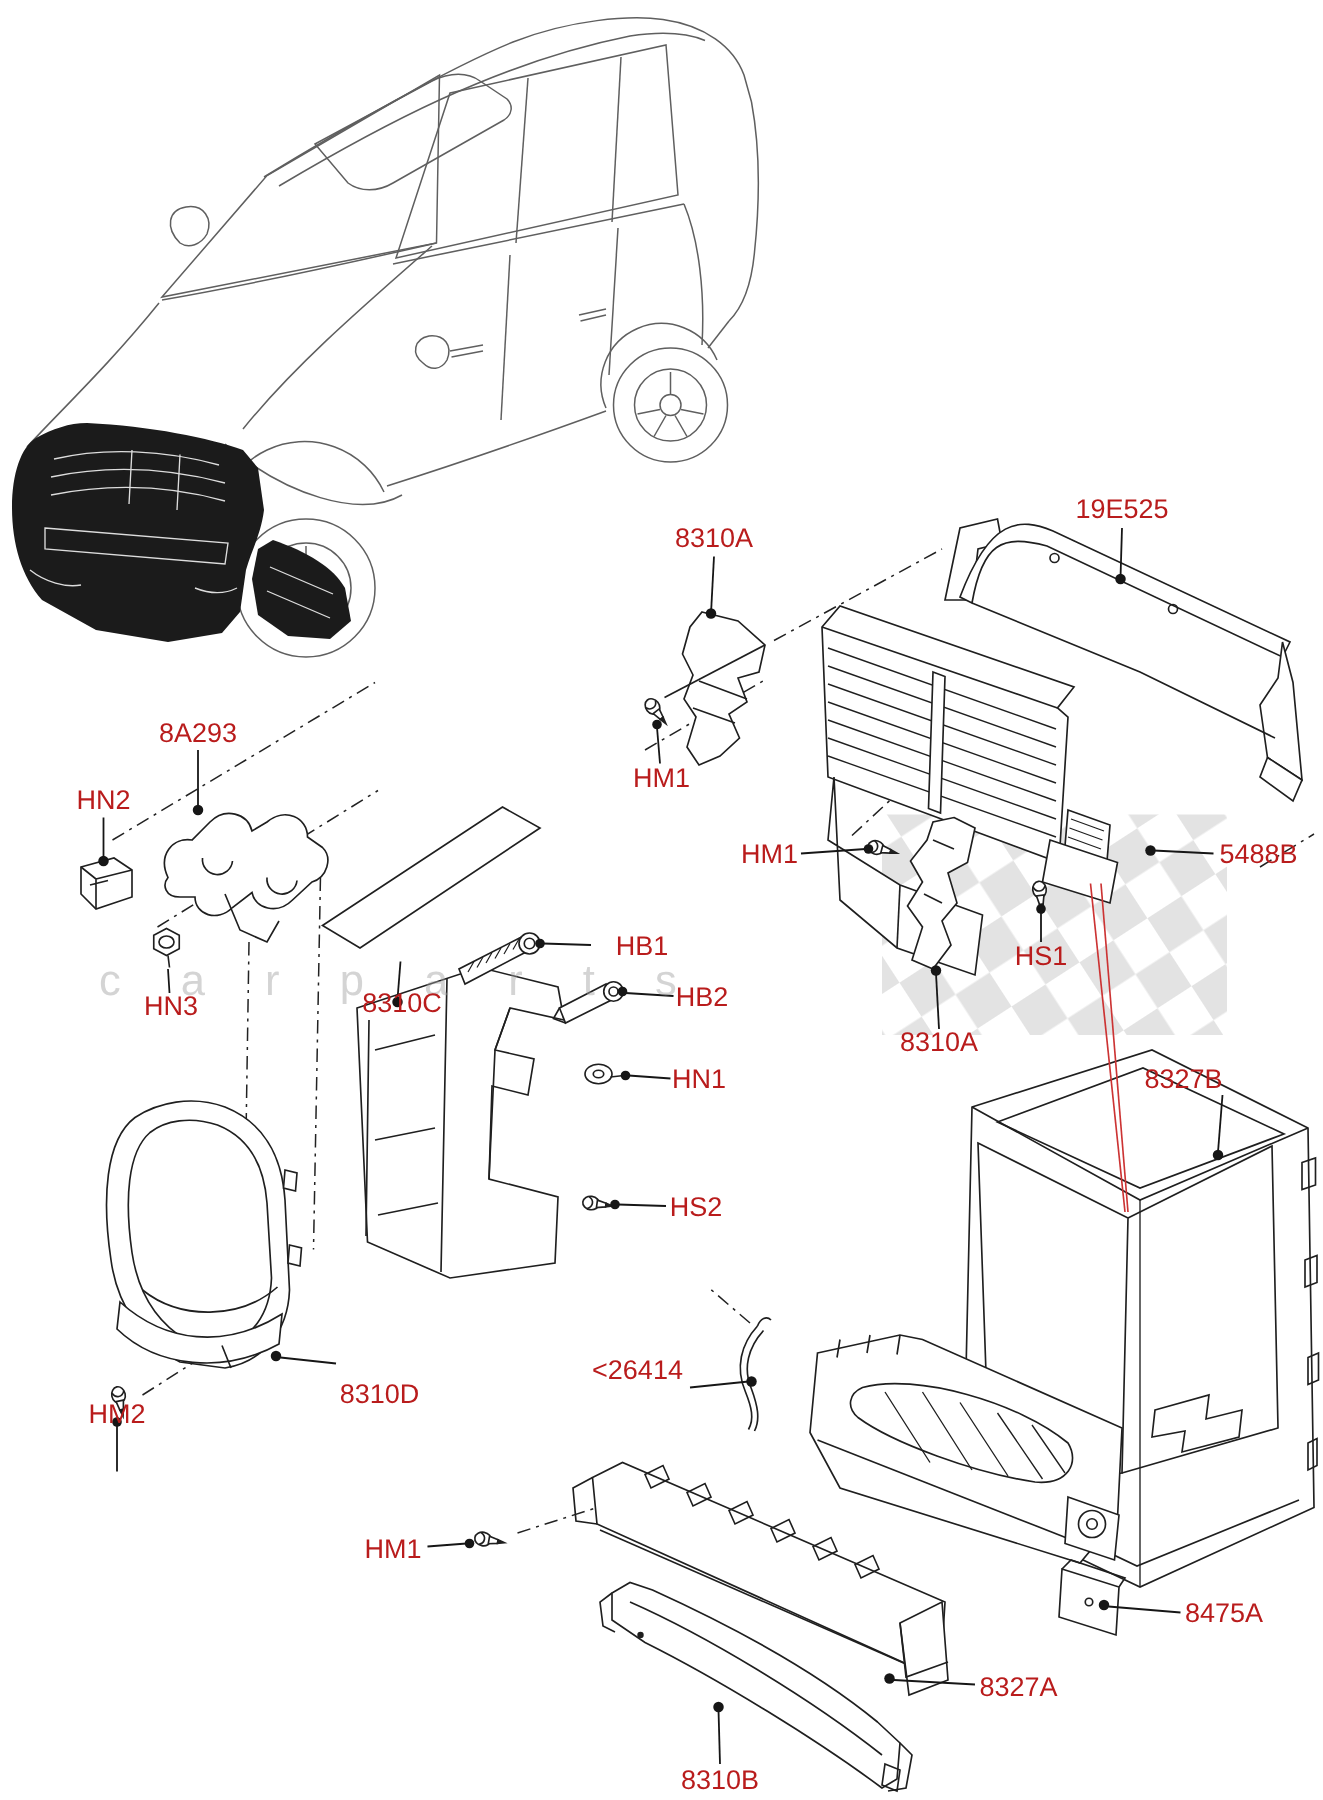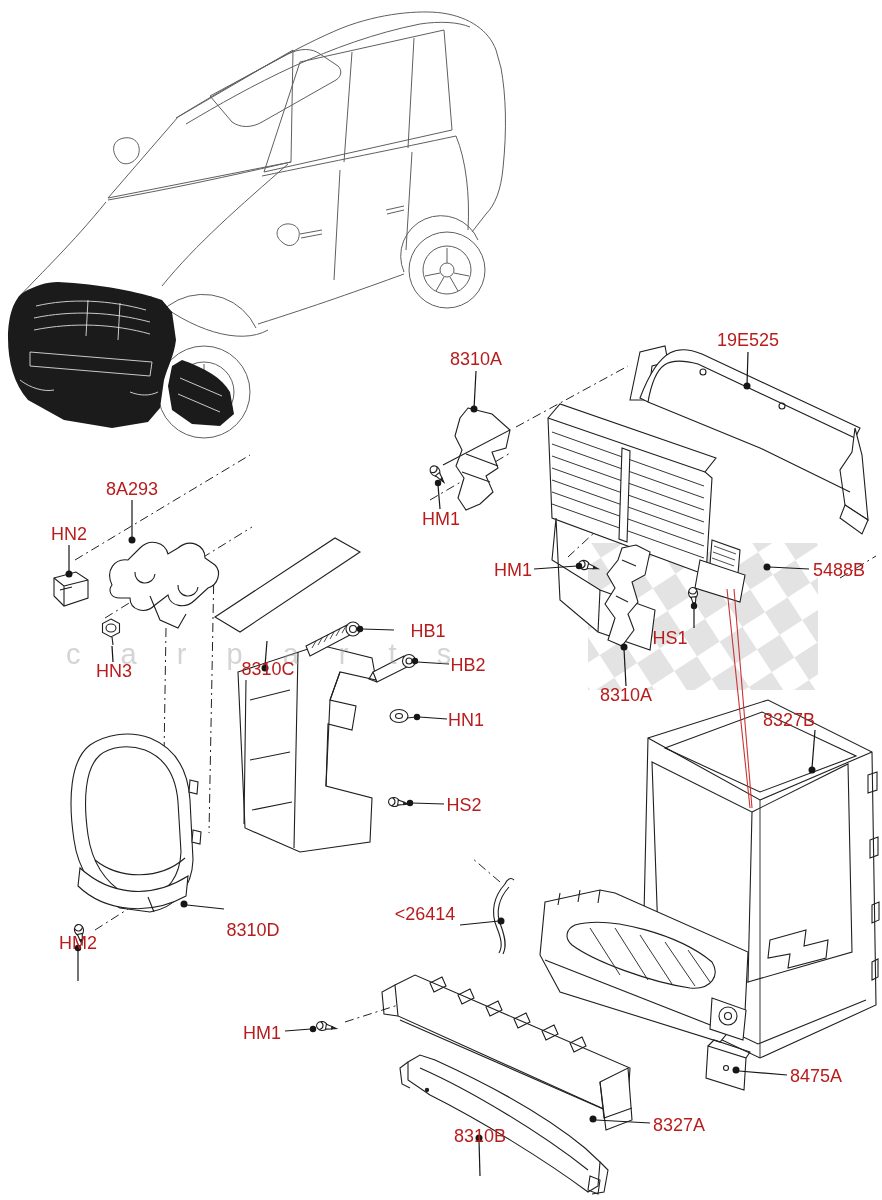--- a/index.html
+++ b/index.html
@@ -324,26 +324,26 @@
   <div class="pl" style="left:748px;top:340px">19E525</div>
   <div class="pl" style="left:441px;top:519px">HM1</div>
   <div class="pl" style="left:69px;top:534px">HN2</div>
   <div class="pl" style="left:132px;top:489px">8A293</div>
   <div class="pl" style="left:513px;top:570px">HM1</div>
   <div class="pl" style="left:839px;top:570px">5488B</div>
   <div class="pl" style="left:114px;top:671px">HN3</div>
   <div class="pl" style="left:268px;top:669px">8310C</div>
   <div class="pl" style="left:428px;top:631px">HB1</div>
   <div class="pl" style="left:468px;top:665px">HB2</div>
-  <div class="pl" style="left:670px;top:638px">HS1</div>
+  <div class="pl" style="left:694px;top:638px">HS1</div>
   <div class="pl" style="left:626px;top:695px">8310A</div>
   <div class="pl" style="left:466px;top:720px">HN1</div>
   <div class="pl" style="left:789px;top:720px">8327B</div>
   <div class="pl" style="left:464px;top:805px">HS2</div>
   <div class="pl" style="left:253px;top:930px">8310D</div>
   <div class="pl" style="left:425px;top:914px">&lt;26414</div>
   <div class="pl" style="left:78px;top:943px">HM2</div>
   <div class="pl" style="left:262px;top:1033px">HM1</div>
   <div class="pl" style="left:816px;top:1076px">8475A</div>
   <div class="pl" style="left:679px;top:1125px">8327A</div>
-  <div class="pl" style="left:480px;top:1136px">8310B</div>
+  <div class="pl" style="left:480px;top:1187px">8310B</div>
 
 </div>
 
 </body></html>

